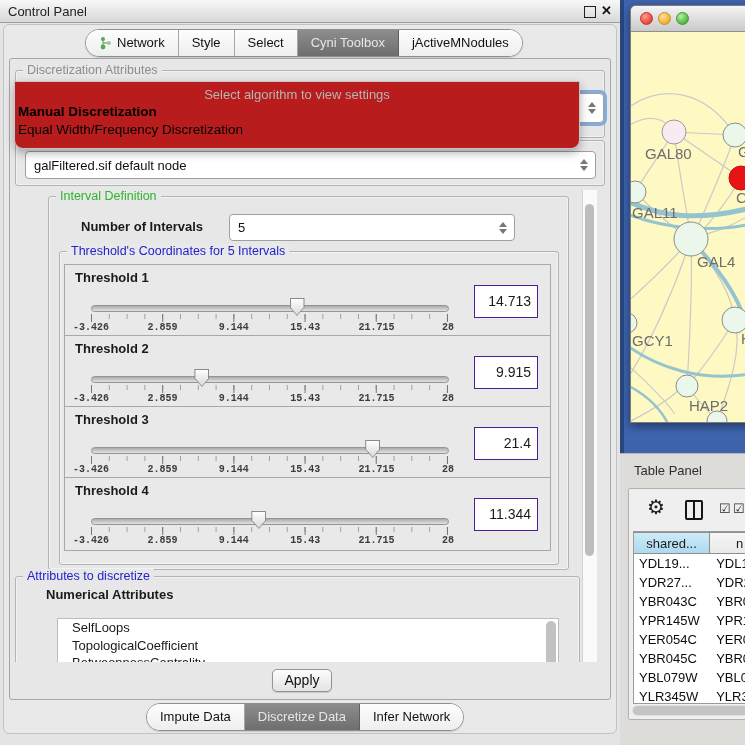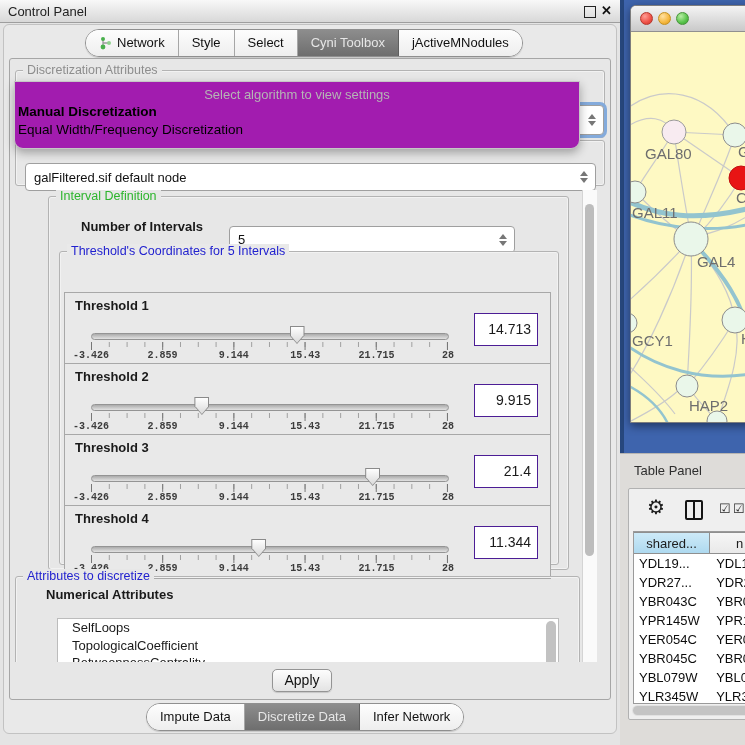--- a/index.html
+++ b/index.html
@@ -26,42 +26,42 @@
   #outer-card{left:3px;top:24px;width:612px;height:708px;border:1px solid #c2c2c2;border-radius:6px;background:#e9e9e9;}
   #inner-card{left:9px;top:58px;width:600px;height:640px;border:1px solid #a6a6a6;border-radius:3px;background:#e7e7e7;}
 
   .groupbox{position:absolute;border:1px solid #b3b3b3;border-radius:3px;box-shadow:inset 0 0 0 1px #f2f2f2;}
   .grouplab{position:absolute;top:-8px;left:7px;padding:0 4px;background:#e7e7e7;font-size:12.5px;}
   .lab-green{color:#2db52d;}
   .lab-blue{color:#2222cf;}
   .lab-grey{color:#8d8d8d;}
 
   .combo{position:absolute;background:#fff;border:1px solid #9f9f9f;border-radius:4px;
-         display:flex;align-items:center;padding:0 8px;font-size:13px;color:#111;margin-top:12px;}
+         display:flex;align-items:center;padding:0 8px;font-size:13px;color:#111;}
   .stepper{position:absolute;right:7px;top:50%;transform:translateY(-50%);display:flex;flex-direction:column;gap:2px;}
   .stepper i{display:block;width:0;height:0;border-left:4px solid transparent;border-right:4px solid transparent;}
   .stepper .up{border-bottom:5px solid #777;}
   .stepper .dn{border-top:5px solid #777;}
 
   
-  #algo-popup{left:14px;top:81px;width:564px;height:66px;background:#a21caf;border:1px solid #c6c6c6;
+  #algo-popup{left:14px;top:81px;width:564px;height:66px;background:#b91c1c;border:1px solid #c6c6c6;
               border-radius:0 0 9px 9px;box-shadow:0 4px 10px rgba(0,0,0,.3);z-index:6;}
   #algo-popup .hint{position:absolute;left:0;top:5px;width:100%;text-align:center;color:#b5b5b5;font-size:13px;}
   #algo-popup .opt1{position:absolute;left:3px;top:22px;font-weight:bold;font-size:13.5px;color:#000;}
   #algo-popup .opt2{position:absolute;left:3px;top:40px;font-size:13.5px;color:#000;}
 
   #algo-combo{left:24px;top:93px;width:562px;height:28px;box-shadow:0 0 0 3px #84abdc;z-index:1;}
 
   
   #scroll-region{left:15px;top:190px;width:589px;height:472px;overflow:hidden;}
   .vscroll{position:absolute;background:#fafafa;border-left:1px solid #d4d4d4;}
   .vscroll .vthumb{position:absolute;left:2px;width:9px;background:#bdbdbd;border-radius:6px;}
 
   
-  .trow{position:absolute;left:49px;width:485px;height:72px;border:1px solid #a8a8a8;background:#e9e9e9;margin-top:28px;}
+  .trow{position:absolute;left:49px;width:485px;height:72px;border:1px solid #a8a8a8;background:#e9e9e9;}
   .trow .tlabel{position:absolute;left:10px;top:5px;font-weight:bold;font-size:13px;}
   .track{position:absolute;left:26px;top:40px;width:356px;height:5px;border:1px solid #949494;border-radius:4px;
          background:linear-gradient(#ababab,#e2e2e2);}
   .thumb{position:absolute;top:33px;width:15px;height:18px;
          clip-path:polygon(0 0,100% 0,100% 52%,50% 100%,0 52%);background:#8a8a8a;}
   .thumb-in{position:absolute;left:1px;top:1px;right:1px;bottom:1px;
             clip-path:polygon(0 0,100% 0,100% 52%,50% 100%,0 52%);background:linear-gradient(#fefefe,#d9d9d9);}
   .ticks{position:absolute;left:26px;top:49px;width:356px;height:8px;border-right:1px solid #777;
     background-image:linear-gradient(to right,#777 1px,transparent 1px),linear-gradient(to right,#9f9f9f 1px,transparent 1px);
     background-size:20% 8px,5% 5px;background-repeat:repeat-x;}

